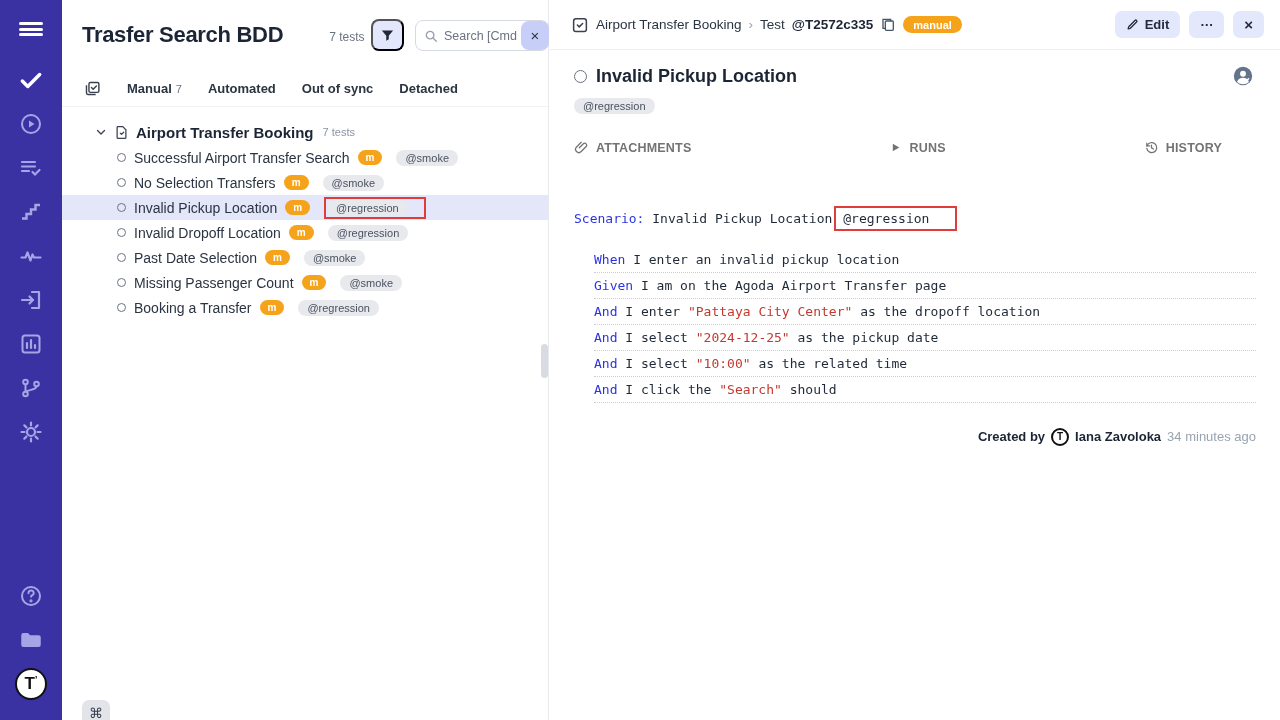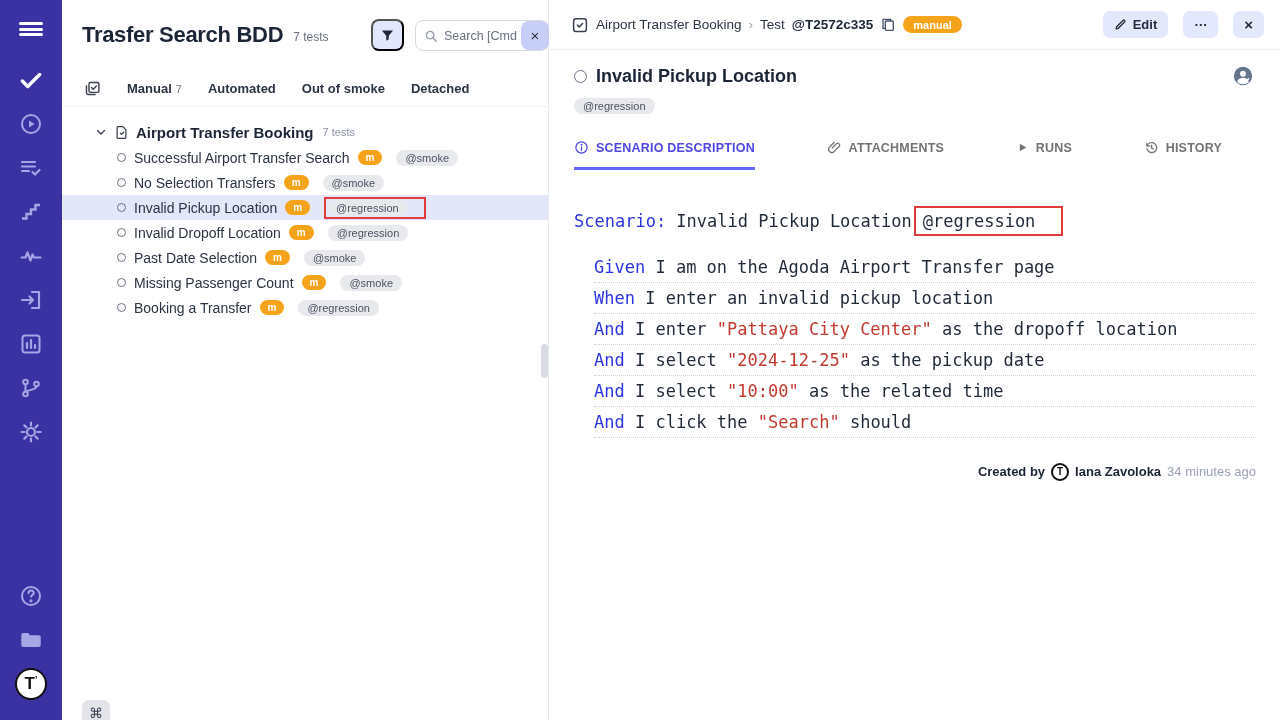--- a/index.html
+++ b/index.html
@@ -16,21 +16,21 @@
   .rail-btn.active { color:#ffffff; }
   .rail-spacer { flex:1; }
   .hamburger div { width:24px; height:3px; background:#fff; border-radius:2px; margin:2.5px 0; }
   .rail-logo { width:32px; height:32px; border-radius:50%; background:#fff; border:2px solid #111;
     color:#111; font-weight:bold; font-size:17px; display:flex; align-items:center; justify-content:center; }
   .rail-logo i { font-style:normal; font-size:10px; vertical-align:top; margin-top:-8px; }
 
   
   .panel-left { position:absolute; left:62px; top:0; width:487px; height:720px; background:#fff;
     border-right:1px solid #e8eaee; }
-  .lp-header { position:relative; height:70px; padding:20px 0 0 20px; display:flex; align-items:flex-start; }
+  .lp-header { position:relative; height:70px; padding:20px 0 0 20px; display:flex; align-items:flex-start;gap:36px; }
   .lp-title { font-size:22px; font-weight:bold; letter-spacing:-0.3px; color:#1c2536; margin-top:2px; }
   .lp-count { font-size:12px; color:#6b7280; margin:10px 0 0 10px; }
   .filter-btn { position:absolute; left:309px; top:19px; width:33px; height:32px; background:#e3e7fd;
     border-radius:8px; display:flex; align-items:center; justify-content:center; cursor:pointer; }
   .search-box { position:absolute; left:353px; top:20px; width:134px; height:31px; border:1px solid #d6dae1;
     border-radius:8px; background:#fff; display:flex; align-items:center; padding:0 8px; gap:6px; overflow:hidden; }
   .search-box input { border:none; outline:none; width:90px; font-size:12.5px; color:#374151;
     font-family:"Liberation Sans", sans-serif; background:transparent; }
   .search-box input::placeholder { color:#6b7280; }
   .close-chip { position:absolute; right:-1px; top:21px; width:28px; height:29px; background:#c7cef8;
@@ -59,35 +59,35 @@
     background:#d8dbe1; cursor:col-resize; z-index:4; }
 
   
   .panel-right { position:absolute; left:550px; top:0; width:730px; height:720px; background:#fff; }
   .rp-header { height:50px; display:flex; align-items:center; padding:0 16px 0 21px;
     border-bottom:1px solid #edeff2; }
   .breadcrumb { display:flex; align-items:center; gap:7px; font-size:13.5px; color:#2b3442; }
   .bc-id { font-weight:bold; color:#1c2536; }
   .manual-badge { background:#f5a31b; color:#fff; font-size:11px; font-weight:bold; border-radius:10px;
     padding:2.5px 10px; }
-  .actions { margin-left:auto; display:flex; gap:15px; }
+  .actions { margin-left:auto; display:flex; gap:9px; }
   .act-btn { background:#e3e8fd; border:none; border-radius:7px; height:27px; display:flex; align-items:center;
     gap:6px; padding:0 11px; font-size:13px; font-weight:bold; color:#232c3d; cursor:pointer;
     font-family:"Liberation Sans", sans-serif; }
   .rp-body { padding:0 24px; }
   .title-row { display:flex; align-items:center; margin-top:15px; }
   .title-circ { width:13px; height:13px; border:1.5px solid #6b7280; border-radius:50%; margin-right:9px; flex:none; }
   .test-title { font-size:18px; font-weight:bold; color:#1c2536; }
   .assignee { margin-left:auto; margin-right:2px; color:#64748b; cursor:pointer; }
   .tag-row { margin-top:9px; }
   .rp-tabs { display:flex; justify-content:space-between; width:648px; margin-top:26px; }
   .dtab { display:flex; align-items:center; gap:7px; font-size:12.5px; font-weight:bold; color:#737373;
     letter-spacing:0.2px; padding-bottom:12px; cursor:pointer; border-bottom:3px solid transparent; }
   .dtab.active { color:#4f46e5; border-bottom-color:#6467f2; }
-  .gherkin { font-family:"DejaVu Sans Mono", monospace; font-size:17px; color:#1f2937; }
+  .gherkin { font-family:"DejaVu Sans Mono", monospace; font-size:13px; color:#1f2937; }
   .scenario-line { margin-top:36px; display:flex; align-items:center; }
   .kw { color:#2b34e2; }
   .qt { color:#c4392f; }
   .tag-boxed { border:2px solid #e23b3b; padding:3px 26px 3px 7px; margin-left:2px; }
   .steps { margin:16px 0 0 20px; }
   .step { padding:4.5px 0 5.5px 0; border-bottom:1px dotted #c9ced8; white-space:pre-wrap; }
   .meta { margin-top:24px; text-align:right; font-size:13px; color:#39414f; }
   .meta .line { display:flex; justify-content:flex-end; align-items:center; gap:6px; height:19px; }
   .meta b { color:#1c2536; }
   .muted { color:#9aa3b2; }
@@ -209,21 +209,21 @@
         <path d="M10.5 10.5l2.5 2.5 4.5-4.5" stroke-linecap="round" stroke-linejoin="round"></path>
       </svg>
     <span class="lp-tab">
         <span>Manual</span>
         <span class="cnt">7</span>
       </span>
     <span class="lp-tab">
         <span>Automated</span>
       </span>
     <span class="lp-tab">
-        <span>Out of smoke</span>
+        <span>Out of sync</span>
       </span>
     <span class="lp-tab">
         <span>Detached</span>
       </span>
   </div>
 
   <div class="tree">
     <div class="feature-row">
       <svg width="12" height="12" viewBox="0 0 24 24" fill="none" stroke="#39414f" stroke-width="2.6" stroke-linecap="round" stroke-linejoin="round">
           <path d="M5 9l7 7 7-7"></path>
@@ -345,28 +345,20 @@
             <path d="M5.5 18.5c1-3.2 3.5-4.6 6.5-4.6s5.5 1.4 6.5 4.6a10 10 0 01-13 0z" fill="#fff"></path>
             <path d="M13.5 16.5l1.6 1.6 3-3" stroke="#fff" stroke-width="1.6" fill="none" stroke-linecap="round" stroke-linejoin="round"></path>
           </svg>
       </span>
     </div>
     <div class="tag-row">
       <span class="tag-pill">@regression</span>
     </div>
 
     <div class="rp-tabs">
-      <span class="dtab active">
-        <svg width="15" height="15" viewBox="0 0 24 24" fill="none" stroke="currentColor" stroke-width="2">
-            <circle cx="12" cy="12" r="9"></circle>
-            <path d="M12 11v5.5" stroke-linecap="round"></path>
-            <circle cx="12" cy="7.5" r="0.7" fill="currentColor"></circle>
-          </svg>
-        <span>SCENARIO DESCRIPTION</span>
-      </span>
       <span class="dtab">
         <svg width="15" height="15" viewBox="0 0 24 24" fill="none" stroke="currentColor" stroke-width="2" stroke-linecap="round">
             <path d="M8.5 12.5l6.5-6.5a3.2 3.2 0 014.5 4.5l-8 8a5.2 5.2 0 01-7.4-7.4l7.4-7.4"></path>
           </svg>
         <span>ATTACHMENTS</span>
       </span>
       <span class="dtab">
         <svg width="13" height="13" viewBox="0 0 24 24" fill="currentColor">
             <path d="M7 5l12 7-12 7z"></path>
           </svg>
@@ -382,22 +374,22 @@
       </span>
     </div>
 
     <div class="gherkin">
       <div class="scenario-line">
         <span class="kw">Scenario:</span>
           <span style="white-space:pre;"> Invalid Pickup Location</span>
           <span class="tag-boxed">@regression</span>
       </div>
       <div class="steps">
+        <div class="step"><span class="kw">When</span><span> I enter an invalid pickup location</span><span class="qt"></span><span></span></div>
         <div class="step"><span class="kw">Given</span><span> I am on the Agoda Airport Transfer page</span><span class="qt"></span><span></span></div>
-        <div class="step"><span class="kw">When</span><span> I enter an invalid pickup location</span><span class="qt"></span><span></span></div>
         <div class="step"><span class="kw">And</span><span> I enter </span><span class="qt">"Pattaya City Center"</span><span> as the dropoff location</span></div>
         <div class="step"><span class="kw">And</span><span> I select </span><span class="qt">"2024-12-25"</span><span> as the pickup date</span></div>
         <div class="step"><span class="kw">And</span><span> I select </span><span class="qt">"10:00"</span><span> as the related time</span></div>
         <div class="step"><span class="kw">And</span><span> I click the </span><span class="qt">"Search"</span><span> should</span></div>
       </div>
     </div>
 
     <div class="meta">
       <div class="line">
         <b>Created by</b>

